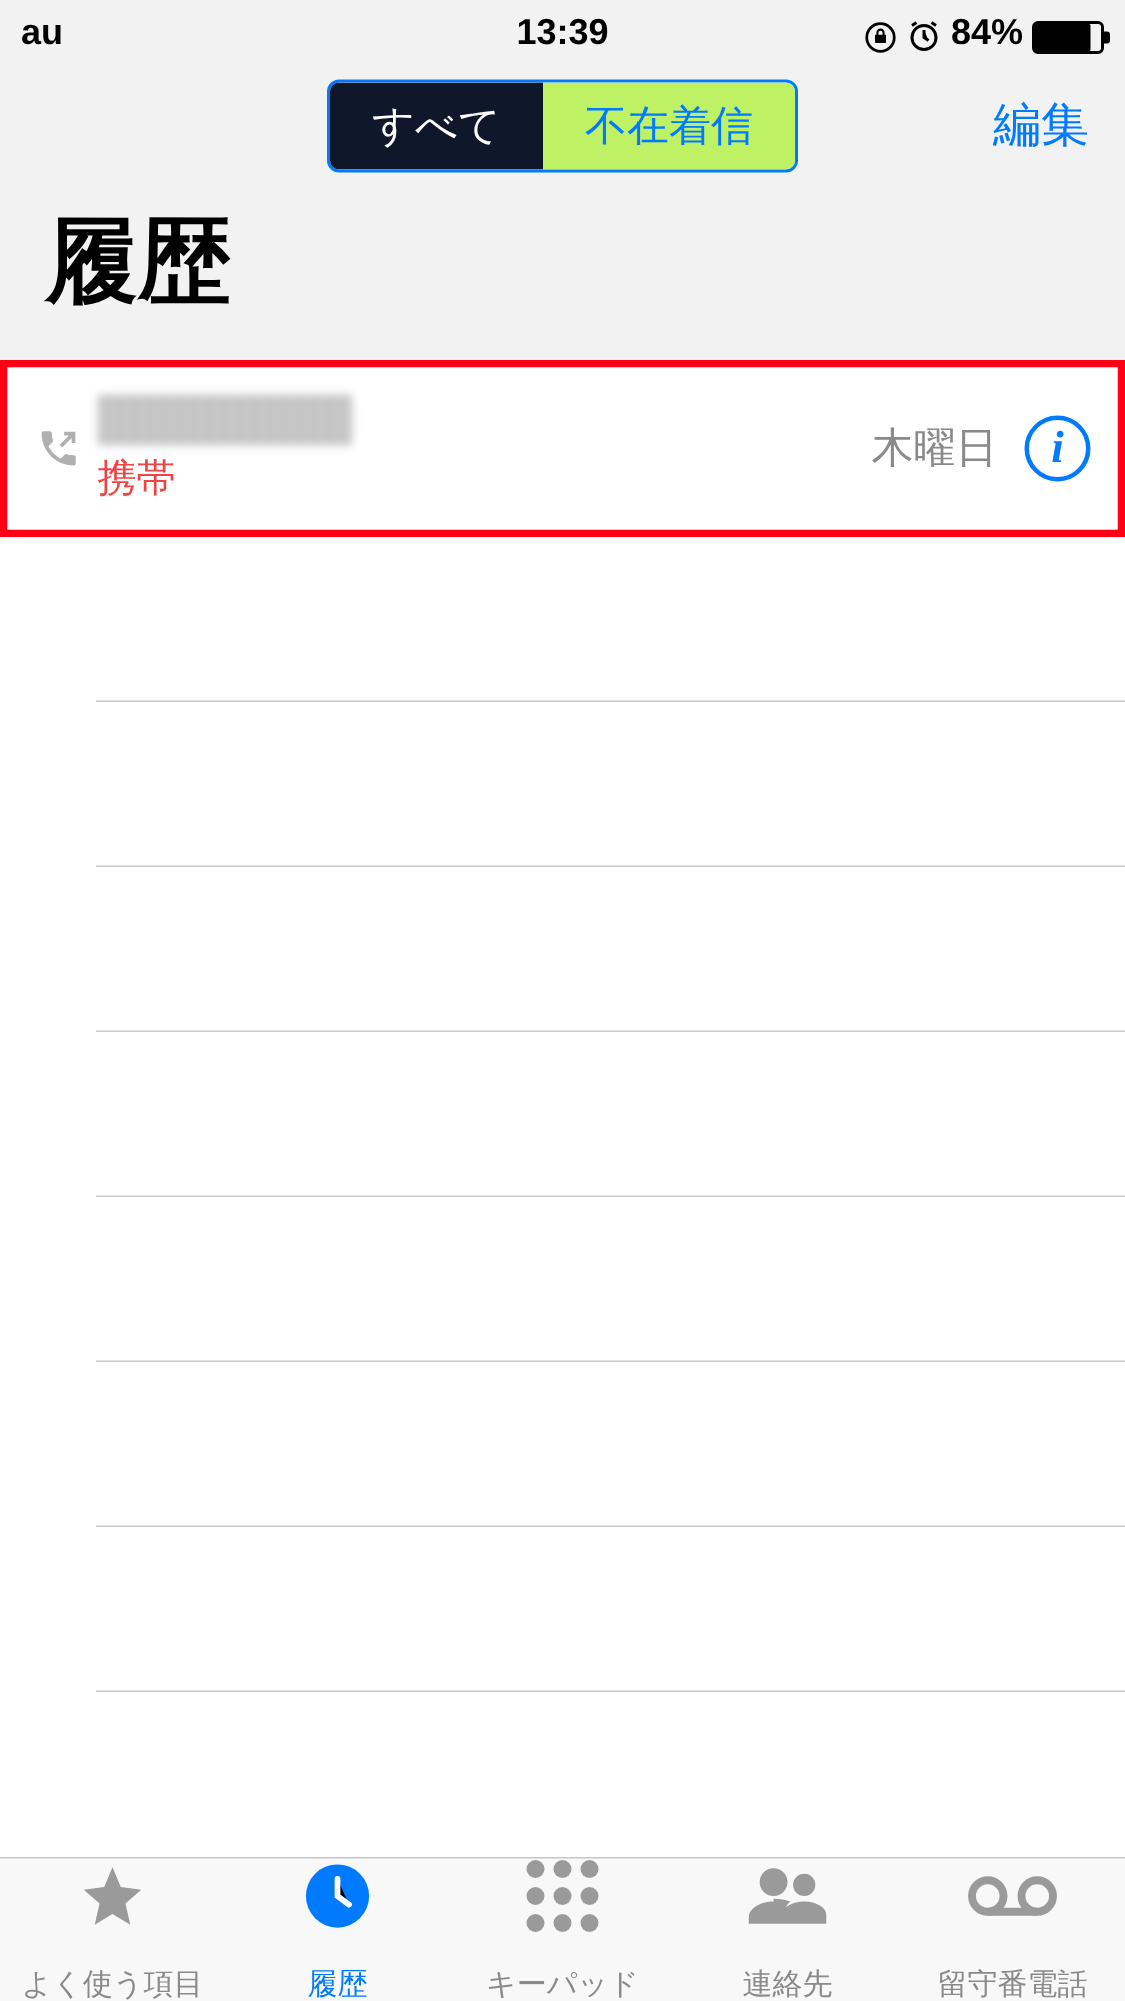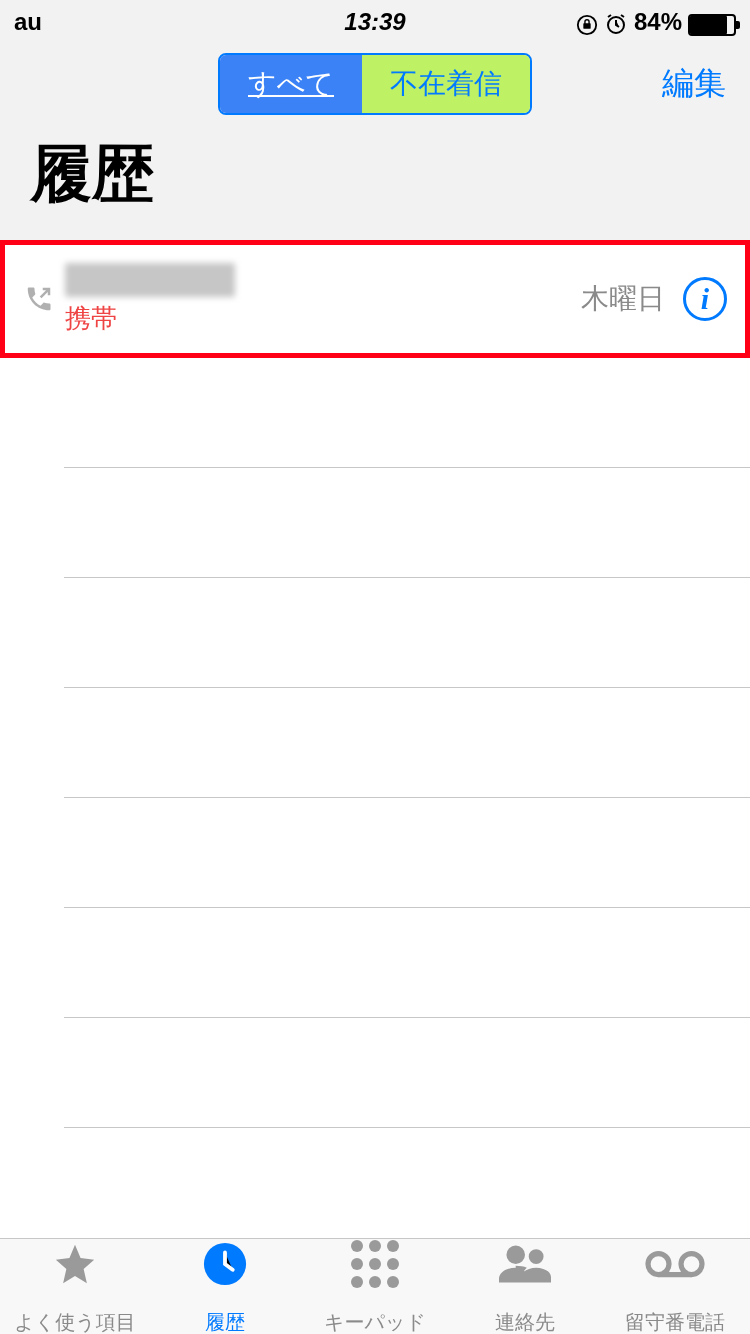--- a/index.html
+++ b/index.html
@@ -1,36 +1,36 @@
 <!DOCTYPE html>
 <html><head>
   <meta charset="utf-8">
   <style>
     * { margin: 0; padding: 0; box-sizing: border-box; font-family: -apple-system, "Hiragino Sans", sans-serif; }
     body { width: 750px; height: 1334px; background: #fff; display: flex; flex-direction: column; overflow: hidden; }
 
     
     .status-bar { height: 44px; background: #f2f2f2; display: flex; align-items: center; justify-content: space-between; padding: 0 14px; font-size: 24px; font-weight: 600; }
     .status-left { display: flex; align-items: center; gap: 8px; flex-direction: column; }
-    .status-center { position: absolute; left: 50%; transform: translateX(-50%); font-weight: 600; font-style: italic; }
+    .status-center { position: absolute; left: 50%; transform: translateX(-50%); font-weight: 600; }
     .status-right { display: flex; align-items: flex-end; gap: 6px; }
     .signal-bars { display: flex; align-items: flex-end; gap: 2px; }
     .signal-bars span { width: 5px; background: #000; border-radius: 1px; }
     .signal-bars span:nth-child(1){height:8px;} .signal-bars span:nth-child(2){height:12px;} .signal-bars span:nth-child(3){height:16px;} .signal-bars span:nth-child(4){height:20px;}
     .wifi-icon { width: 26px; height: 20px; }
     .battery { width: 48px; height: 22px; border: 2px solid #000; border-radius: 4px; position: relative; }
     .battery::after { content: ""; position: absolute; right: -6px; top: 5px; width: 4px; height: 8px; background: #000; border-radius: 0 2px 2px 0; }
     .battery-fill { height: 100%; width: 84%; background: #000; border-radius: 1px; }
 
     
     .header { background: #f2f2f2; padding: 10px 0 14px; position: relative; }
     .header-top { display: flex; align-items: center; justify-content: center; height: 60px; position: relative; }
     .segmented { display: flex; border: 2px solid #007aff; border-radius: 8px; overflow: hidden; }
     .segmented div { padding: 10px 28px; font-size: 28px; }
-    .segmented .active { background: #3b82f6; color: #fff; text-decoration: underline; }
+    .segmented .active { background: #0f172a; color: #fff; }
     .segmented .inactive { background: #bef264; color: #007aff; }
     .edit-btn { position: absolute; right: 24px; top: 50%; transform: translateY(-50%); color: #007aff; font-size: 32px; }
     .page-title { font-size: 62px; font-weight: 800; padding: 18px 30px 10px; }
 
     
     .list { flex: 1; background: #fff; padding-left: 64px; position: relative; }
     .call-row-wrap { position: relative; border: 5px solid #ff0017; margin-left: -64px; margin-right: 0; }
     .call-row { display: flex; align-items: center; padding: 16px 18px 16px 18px; min-height: 108px; background: #fff; }
     .call-icon { width: 32px; color: #b0b0b0; flex-shrink: 0; display:flex; align-items:center; justify-content:center; }
     .call-main { flex: 1; margin-left: 10px; display: flex; flex-direction: column; gap: 4px; }

